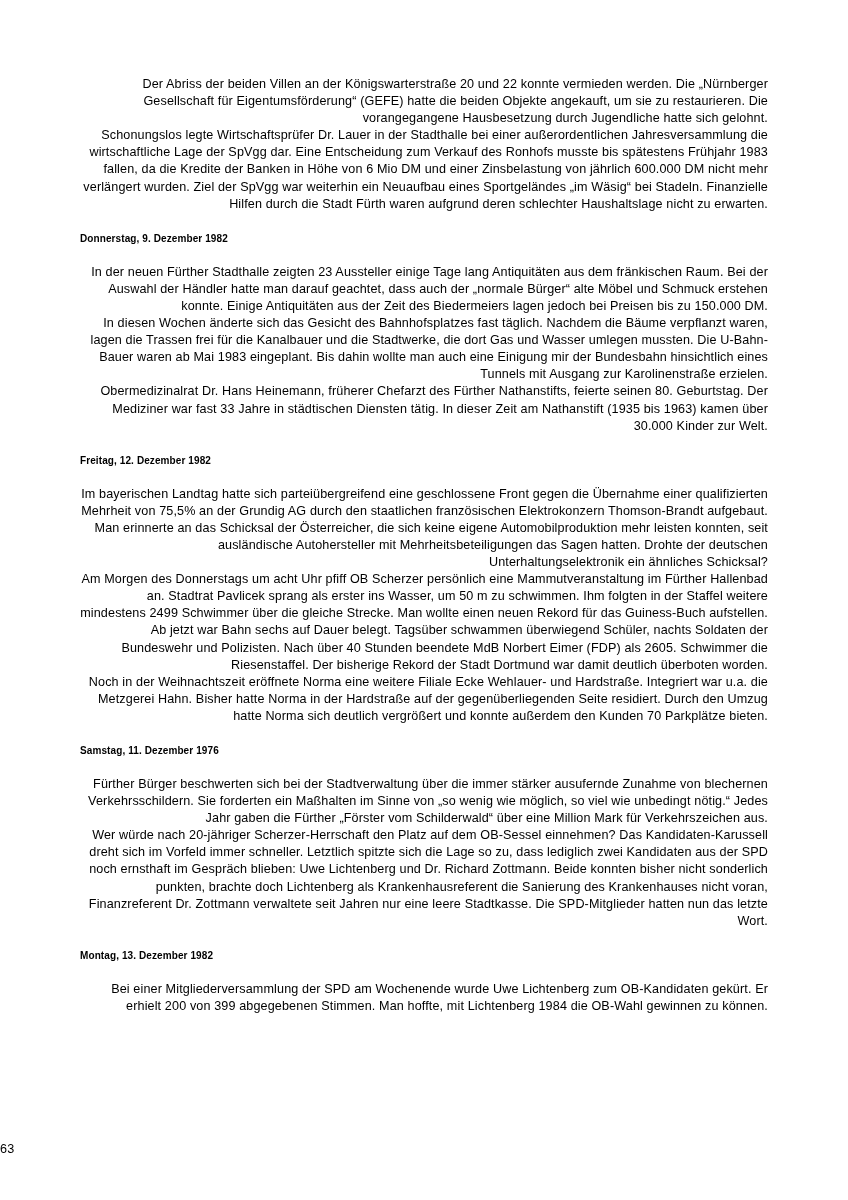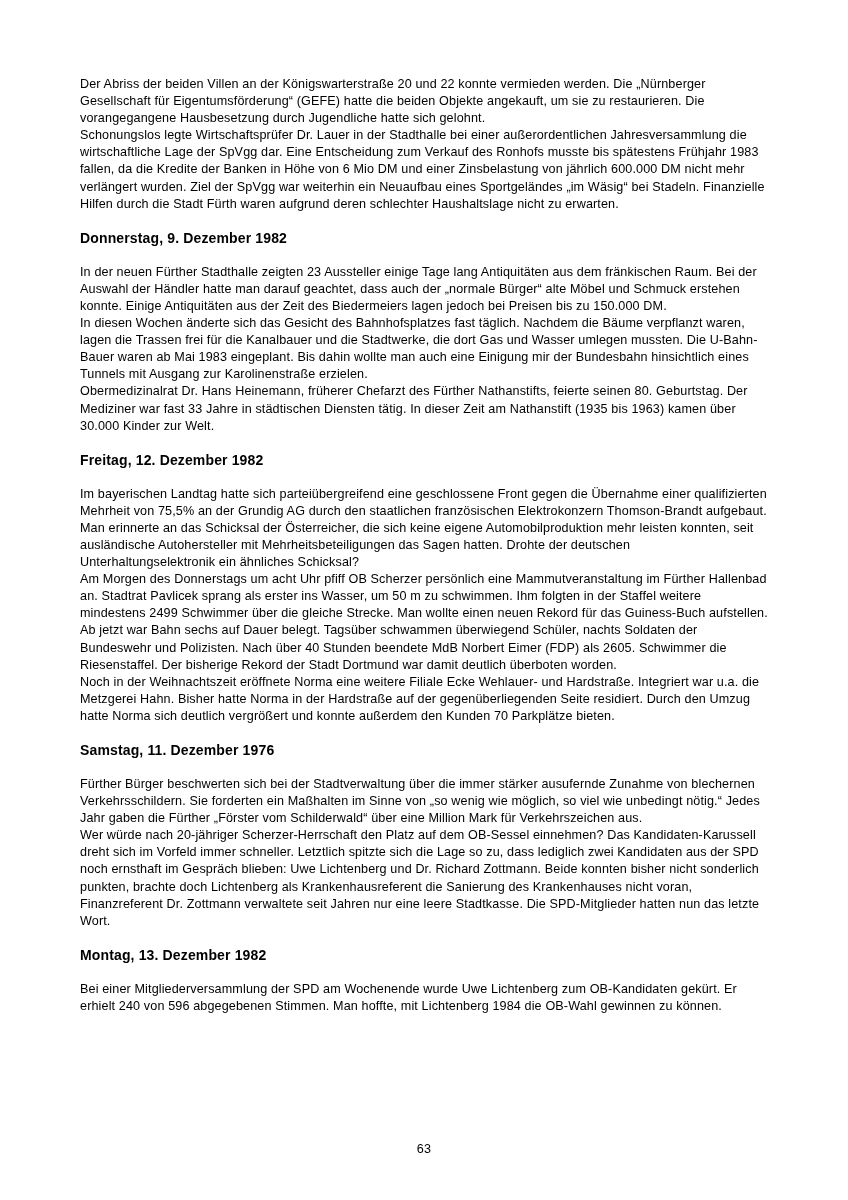--- a/index.html
+++ b/index.html
@@ -20,42 +20,42 @@
     padding: 76px 80px 0 80px;
     overflow: hidden;
   }
   .content {
     width: 688px;
   }
   p.para {
     margin: 0;
     font-size: 12.6px;
     line-height: 17.1px;
-    text-align: left;
+    text-align: right;
     letter-spacing: 0.01em;
   }
   .date-head {
     margin: 0;
-    font-size: 14px;
+    font-size: 10px;
     line-height: 17px;
     font-weight: bold;
     letter-spacing: 0.01em;
   }
   .spacer-before-head {
     height: 17px;
   }
   .spacer-after-head {
     height: 17px;
   }
   .page-number {
     position: absolute;
     left: 0;
     right: 0;
     bottom: 44px;
-    text-align: center;
+    text-align: left;
     font-size: 12.6px;
     letter-spacing: 0.01em;
   }
 </style>
 </head>
 <body>
 
 <div class="page">
   <div class="content">
 
@@ -82,18 +82,18 @@
     <p class="date-head">Samstag, 11. Dezember 1976</p>
     <div class="spacer-after-head"></div>
 
     <p class="para">Fürther Bürger beschwerten sich bei der Stadtverwaltung über die immer stärker ausufernde Zunahme von blechernen Verkehrsschildern. Sie forderten ein Maßhalten im Sinne von „so wenig wie möglich, so viel wie unbedingt nötig.“ Jedes Jahr gaben die Fürther „Förster vom Schilderwald“ über eine Million Mark für Verkehrszeichen aus.</p>
     <p class="para">Wer würde nach 20-jähriger Scherzer-Herrschaft den Platz auf dem OB-Sessel einnehmen? Das Kandidaten-Karussell dreht sich im Vorfeld immer schneller. Letztlich spitzte sich die Lage so zu, dass lediglich zwei Kandidaten aus der SPD noch ernsthaft im Gespräch blieben: Uwe Lichtenberg und Dr. Richard Zottmann. Beide konnten bisher nicht sonderlich punkten, brachte doch Lichtenberg als Krankenhausreferent die Sanierung des Krankenhauses nicht voran, Finanzreferent Dr. Zottmann verwaltete seit Jahren nur eine leere Stadtkasse. Die SPD-Mitglieder hatten nun das letzte Wort.</p>
 
     <div class="spacer-before-head"></div>
     <p class="date-head">Montag, 13. Dezember 1982</p>
     <div class="spacer-after-head"></div>
 
-    <p class="para">Bei einer Mitgliederversammlung der SPD am Wochenende wurde Uwe Lichtenberg zum OB-Kandidaten gekürt. Er erhielt 240 von 596 abgegebenen Stimmen. Man hoffte, mit Lichtenberg 1984 die OB-Wahl gewinnen zu können.</p>
+    <p class="para">Bei einer Mitgliederversammlung der SPD am Wochenende wurde Uwe Lichtenberg zum OB-Kandidaten gekürt. Er erhielt 200 von 399 abgegebenen Stimmen. Man hoffte, mit Lichtenberg 1984 die OB-Wahl gewinnen zu können.</p>
 
   </div>
 
   <div class="page-number">63</div>
 </div>
 
 </body></html>

